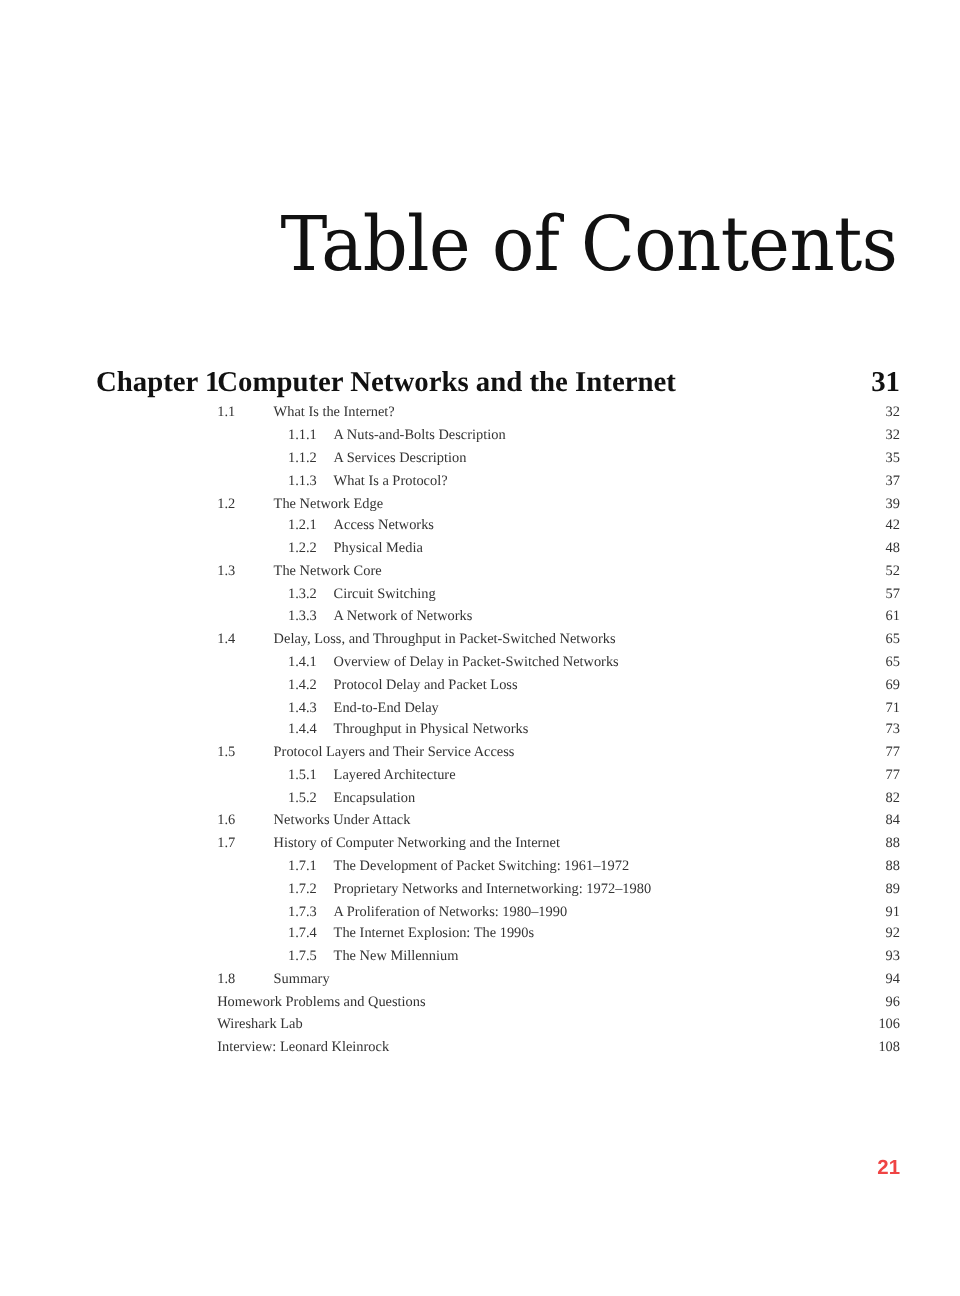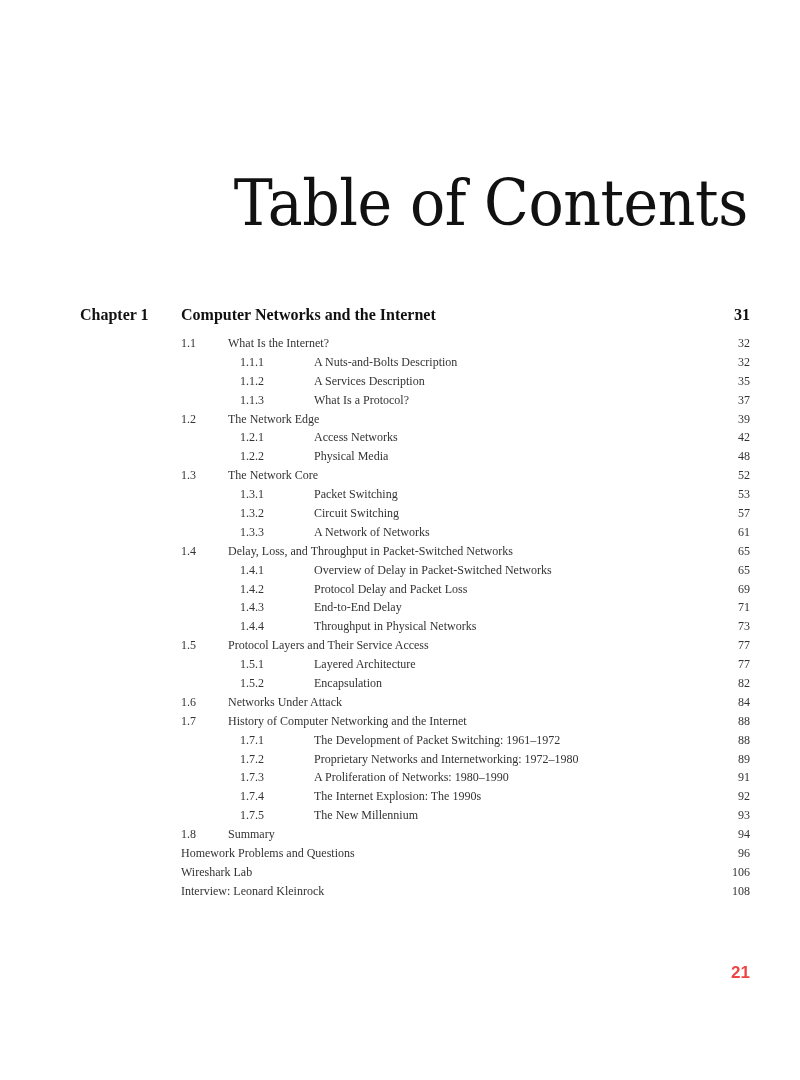--- a/index.html
+++ b/index.html
@@ -9,33 +9,33 @@
     font-family: "DejaVu Serif", "Liberation Serif", serif;
     font-size: 63px; font-weight: normal; letter-spacing: -0.5px;
     color: #111; white-space: nowrap; line-height: 1.2;
     transform: scaleX(0.93); transform-origin: right center;
   }
   .toc {
     position: absolute; left: 80px; top: 306px; width: 670px;
     font-family: "Liberation Serif", serif; color: #222;
   }
   .chapter-row {
-    position: relative; height: 28px; font-size: 16px; font-weight: bold; color: #111;
+    position: relative; height: 28px; font-size: 24px; font-weight: bold; color: #111;
   }
   .chapter-row .ch-label { position: absolute; left: 0; top: 0; }
   .chapter-row .ch-title { position: absolute; left: 101px; top: 0; }
   .chapter-row .ch-page { position: absolute; right: 0; top: 0; }
   .row { position: relative; height: 18.9px; font-size: 12px; line-height: 18.9px; color: #333; white-space: nowrap; }
   .row .num { position: absolute; top: 0; }
   .row .txt { position: absolute; top: 0; }
   .row .pg { position: absolute; right: 0; top: 0; text-align: center; }
   .lvl1 .num { left: 101px; }
   .lvl1 .txt { left: 148px; }
   .lvl2 .num { left: 160px; }
-  .lvl2 .txt { left: 198px; margin-left: 36px; }
+  .lvl2 .txt { left: 198px; }
   .lvl0 .txt { left: 101px; }
   .page-num {
     position: absolute; top: 963px; right: 50px;
     font-family: "Liberation Sans", sans-serif; font-weight: bold; font-size: 17px; color: #ef4444;
   }
 </style>
 </head>
 <body>
 
 <h1 class="title">Table of Contents</h1>
@@ -79,25 +79,20 @@
       </div>
       <div class="row lvl2">
         <span class="num">1.2.2</span>
         <span class="txt">Physical Media</span>
         <span class="pg">48</span>
       </div>
       <div class="row lvl1">
         <span class="num">1.3</span>
         <span class="txt">The Network Core</span>
         <span class="pg">52</span>
-      </div>
-      <div class="row lvl2">
-        <span class="num">1.3.1</span>
-        <span class="txt">Packet Switching</span>
-        <span class="pg">53</span>
       </div>
       <div class="row lvl2">
         <span class="num">1.3.2</span>
         <span class="txt">Circuit Switching</span>
         <span class="pg">57</span>
       </div>
       <div class="row lvl2">
         <span class="num">1.3.3</span>
         <span class="txt">A Network of Networks</span>
         <span class="pg">61</span>

